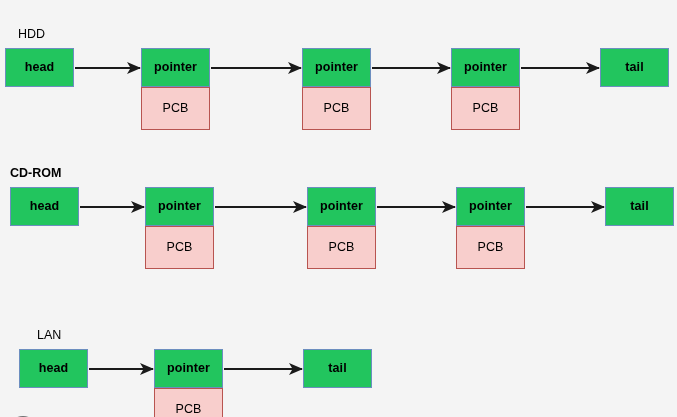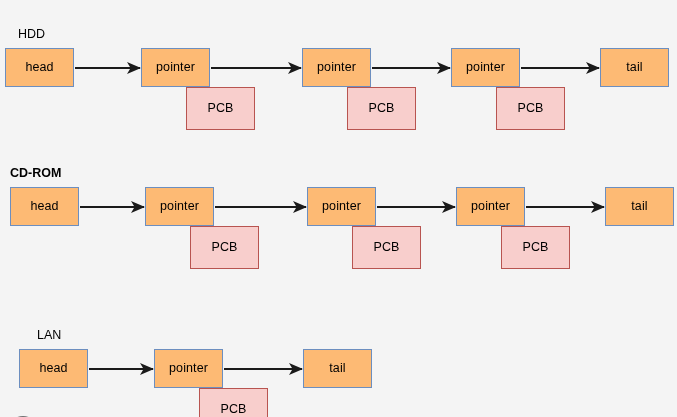--- a/index.html
+++ b/index.html
@@ -25,34 +25,34 @@
     box-sizing: border-box;
     display: flex;
     align-items: center;
     justify-content: center;
     font-size: 12.5px;
     color: #000000;
     line-height: 1;
     letter-spacing: 0.1px;
   }
   .node.blue {
-    background: #fdba74;
+    background: #22c55e;
     border: 1px solid #6c8ebf;
+    font-weight: bold;
   }
   .node.pink {
     background: #f8cecc;
     border: 1px solid #b85450;
   }
   
   .stack-top {
     border-bottom: 1px solid #6c8ebf;
   }
   .stack-bottom {
     border-top: 1px solid #b85450;
-    margin-left: 45px;
   }
   .group-label {
     position: absolute;
     font-size: 12.5px;
     color: #000000;
     white-space: nowrap;
     line-height: 1;
   }
   svg.edges {
     position: absolute;

